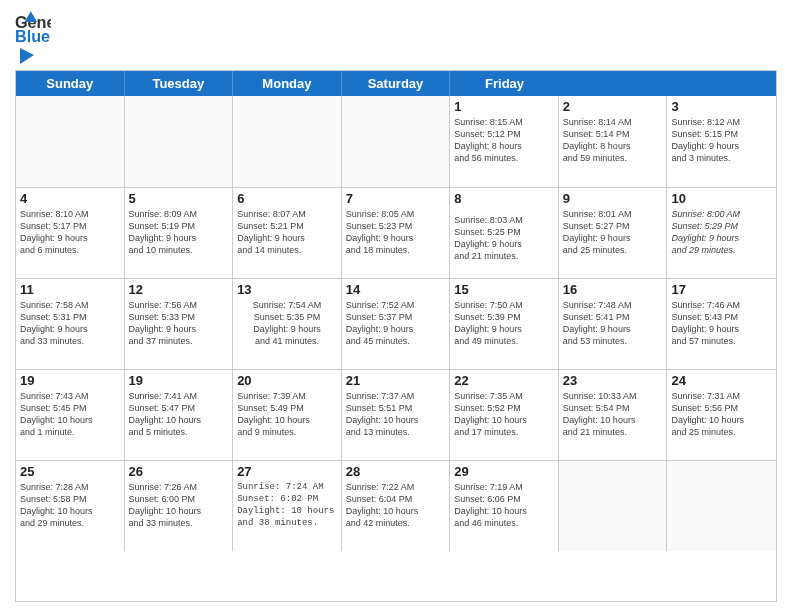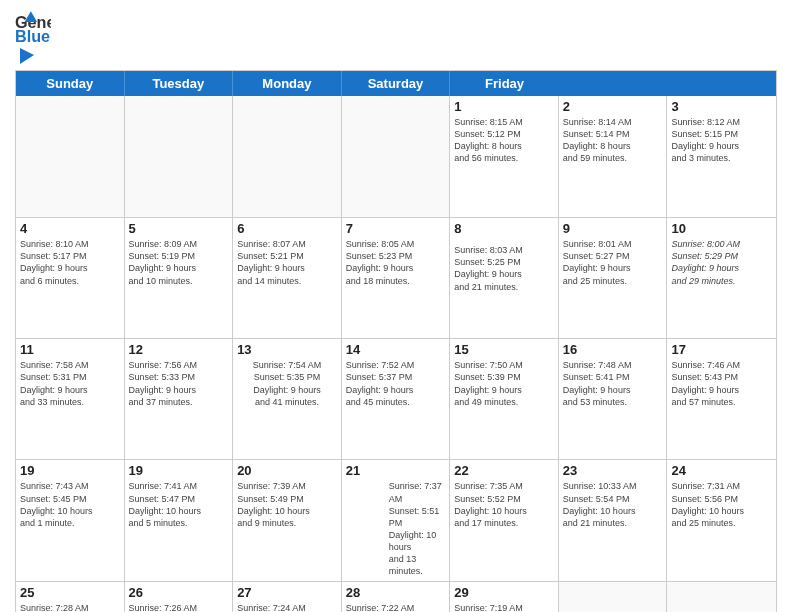--- a/index.html
+++ b/index.html
@@ -217,21 +217,21 @@
           </div>
           <div class="day-cell">
             <div class="day-number">20</div>
             <div class="day-info" style="white-space: pre-line;">Sunrise: 7:39 AM
 Sunset: 5:49 PM
 Daylight: 10 hours
 and 9 minutes.</div>
           </div>
           <div class="day-cell">
             <div class="day-number">21</div>
-            <div class="day-info" style="white-space: pre-line; margin-left: 43px;">Sunrise: 7:37 AM
+            <div class="day-info" style="white-space: pre-line;">Sunrise: 7:37 AM
 Sunset: 5:51 PM
 Daylight: 10 hours
 and 13 minutes.</div>
           </div>
           <div class="day-cell">
             <div class="day-number">22</div>
             <div class="day-info" style="white-space: pre-line;">Sunrise: 7:35 AM
 Sunset: 5:52 PM
 Daylight: 10 hours
 and 17 minutes.</div>
@@ -261,21 +261,21 @@
           </div>
           <div class="day-cell">
             <div class="day-number">26</div>
             <div class="day-info" style="white-space: pre-line;">Sunrise: 7:26 AM
 Sunset: 6:00 PM
 Daylight: 10 hours
 and 33 minutes.</div>
           </div>
           <div class="day-cell">
             <div class="day-number">27</div>
-            <div class="day-info" style="white-space: pre-line;">Sunrise: 7:24 AM
+            <div class="day-info" style="white-space: pre-line; font-family: Liberation Mono, monospace;">Sunrise: 7:24 AM
 Sunset: 6:02 PM
 Daylight: 10 hours
 and 38 minutes.</div>
           </div>
           <div class="day-cell">
             <div class="day-number">28</div>
             <div class="day-info" style="white-space: pre-line;">Sunrise: 7:22 AM
 Sunset: 6:04 PM
 Daylight: 10 hours
 and 42 minutes.</div>

